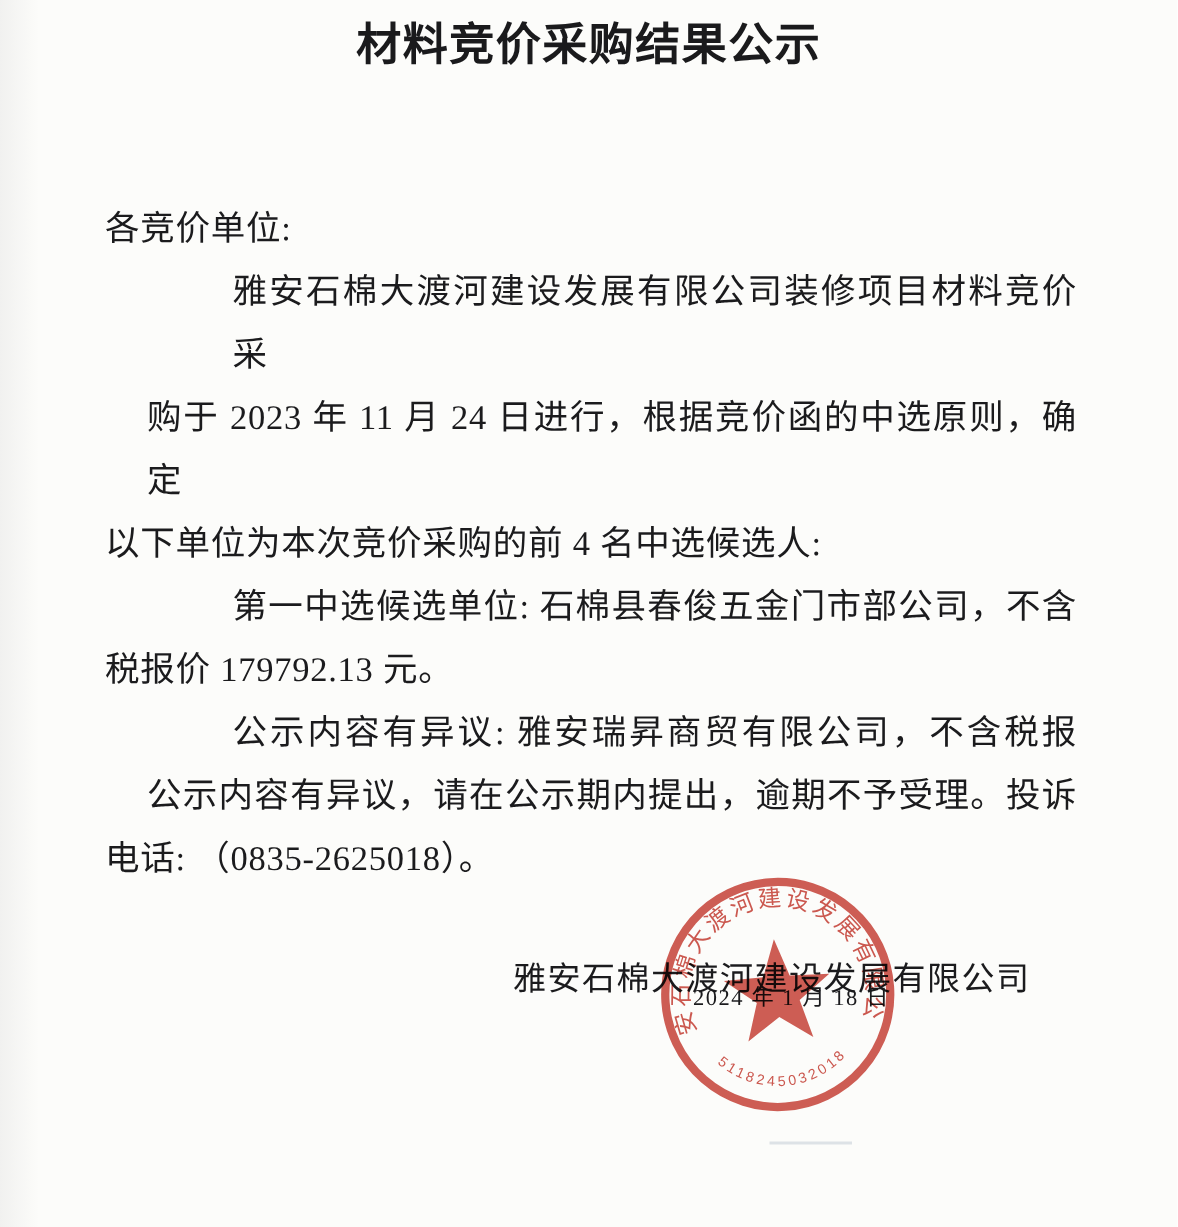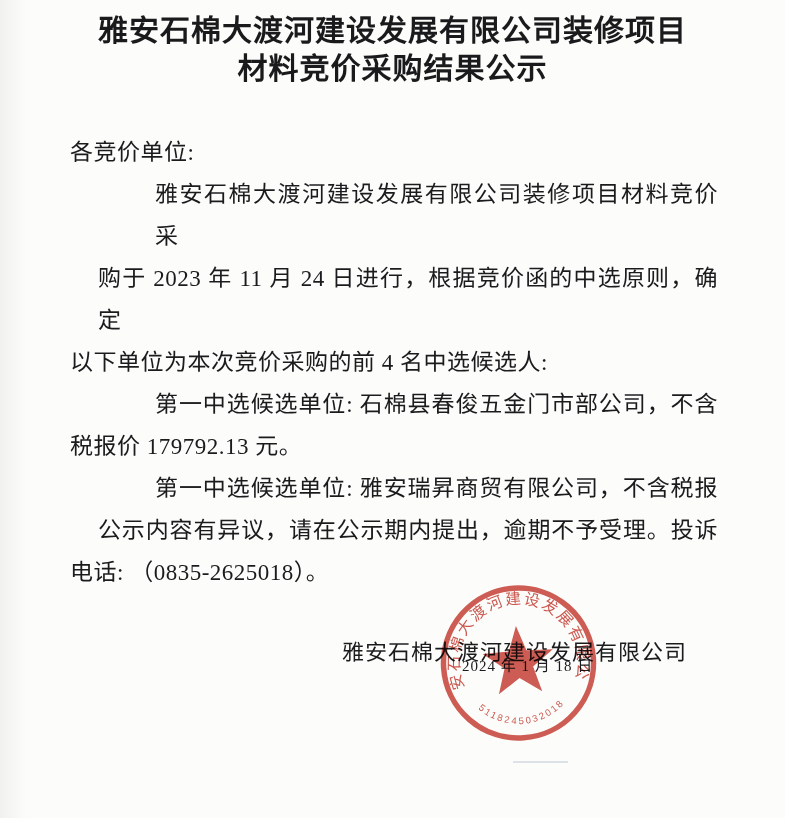--- a/index.html
+++ b/index.html
@@ -90,32 +90,31 @@
     height: 2px;
     background: #dde2e6;
   }
 </style>
 </head>
 <body>
 
 <div class="page">
 
   <div class="doc-title">
-    <div>雅安石棉大渡河建设发展有限公司装修项目</div>
     <div>材料竞价采购结果公示</div>
   </div>
 
   <div class="body-text">
     <div class="line">各竞价单位:</div>
     <div class="line indent fill">雅安石棉大渡河建设发展有限公司装修项目材料竞价采</div>
     <div class="line fill">购于 2023 年 11 月 24 日进行，根据竞价函的中选原则，确定</div>
     <div class="line">以下单位为本次竞价采购的前 4 名中选候选人:</div>
     <div class="line indent fill">第一中选候选单位: 石棉县春俊五金门市部公司，不含</div>
     <div class="line">税报价 179792.13 元。</div>
-    <div class="line indent fill">第一中选候选单位: 雅安瑞昇商贸有限公司，不含税报</div>
+    <div class="line indent fill">公示内容有异议: 雅安瑞昇商贸有限公司，不含税报</div>
     <div class="line fill">公示内容有异议，请在公示期内提出，逾期不予受理。投诉</div>
     <div class="line">电话: （0835-2625018）。</div>
   </div>
 
   <div class="sig-company">雅安石棉大渡河建设发展有限公司</div>
   <div class="sig-date">2024 年 1 月 18 日</div>
 
   <svg class="seal" viewBox="0 0 163 160" xmlns="http://www.w3.org/2000/svg">
     <defs>
       <path id="sealTopArc" d="M 24.5 95.3 A 59 59 0 1 1 138.5 95.3" fill="none"></path>

